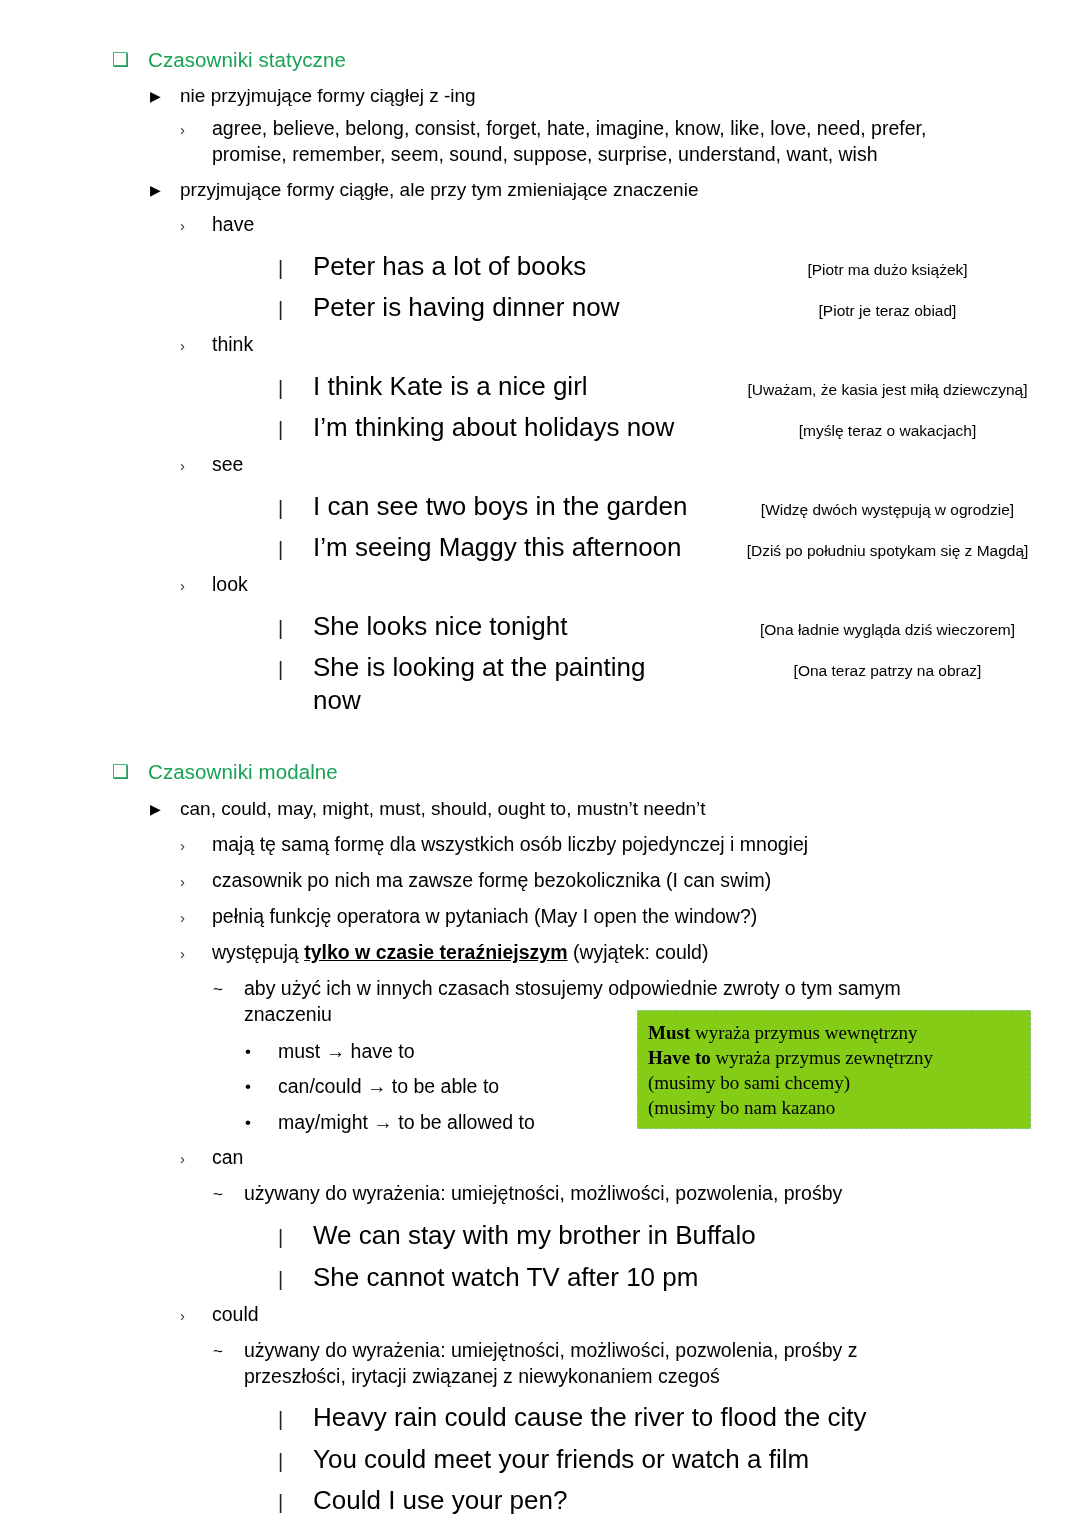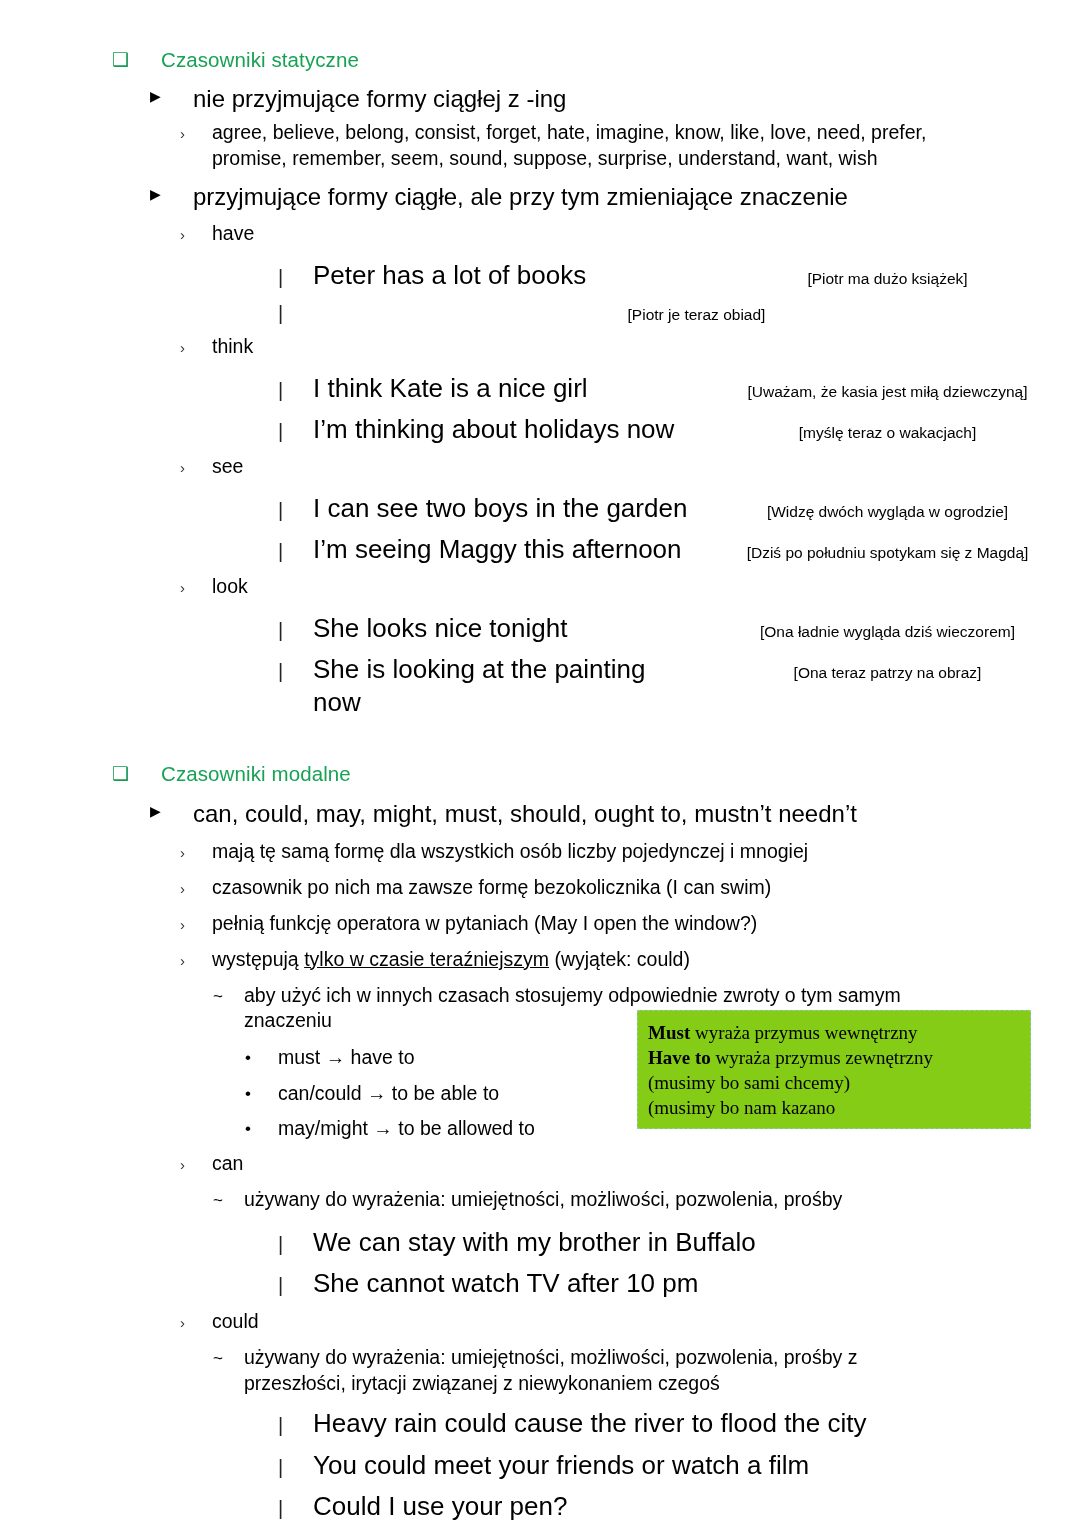--- a/index.html
+++ b/index.html
@@ -48,37 +48,35 @@
   .lvl1 .marker {
     width: 36px;
     color: #1a9A55;
     font-size: 19px;
     line-height: 1.5;
   }
   .lvl1 .content {
     color: #17a254;
     font-size: 20.5px;
     letter-spacing: 0.1px;
-    margin-left: 13px;
   }
 
   
   .lvl2 {
     margin-left: 150px;
     margin-bottom: 3px;
   }
   .lvl2 .marker {
     width: 30px;
     font-size: 14px;
     line-height: 1.95;
     color: #000;
   }
   .lvl2 .content {
-    font-size: 24px;
-    margin-left: 13px;
+    font-size: 19px;
   }
 
   
   .lvl3 {
     margin-left: 180px;
     margin-bottom: 3px;
   }
   .lvl3 .marker {
     width: 32px;
     font-size: 15px;
@@ -144,21 +142,21 @@
     flex: 1 1 auto;
     font-size: 15.5px;
     line-height: 1.25;
     white-space: nowrap;
     text-align: center;
   }
   .example.no-trans .sentence {
     width: auto;
   }
 
-  .u { text-decoration: underline; }
+  .u { text-decoration: underline; font-weight: bold; }
 
   
   .gap-top-section { margin-top: 42px; }
 
   
   .callout {
     position: absolute;
     left: 637px;
     top: 964px;
     width: 394px;
@@ -205,20 +203,21 @@
     <span class="marker">›</span>
     <span class="content">have</span>
   </div>
   <div class="example" style="margin-top:11px;">
     <span class="pipe">|</span>
     <span class="sentence">Peter has a lot of books</span>
     <span class="translation">[Piotr ma dużo książek]</span>
   </div>
   <div class="example" style="margin-bottom:8px;">
     <span class="pipe">|</span>
+    <span class="sentence">Peter is having dinner now</span>
     <span class="translation">[Piotr je teraz obiad]</span>
   </div>
 
   <div class="row lvl3">
     <span class="marker">›</span>
     <span class="content">think</span>
   </div>
   <div class="example" style="margin-top:11px;">
     <span class="pipe">|</span>
     <span class="sentence">I think Kate is a nice girl</span>
@@ -230,21 +229,21 @@
     <span class="translation">[myślę teraz o wakacjach]</span>
   </div>
 
   <div class="row lvl3">
     <span class="marker">›</span>
     <span class="content">see</span>
   </div>
   <div class="example" style="margin-top:11px;">
     <span class="pipe">|</span>
     <span class="sentence">I can see two boys in the garden</span>
-    <span class="translation">[Widzę dwóch wygląda w ogrodzie]</span>
+    <span class="translation">[Widzę dwóch występują w ogrodzie]</span>
   </div>
   <div class="example" style="margin-bottom:8px;">
     <span class="pipe">|</span>
     <span class="sentence">I’m seeing Maggy this afternoon</span>
     <span class="translation">[Dziś po południu spotykam się z Magdą]</span>
   </div>
 
   <div class="row lvl3">
     <span class="marker">›</span>
     <span class="content">look</span>

